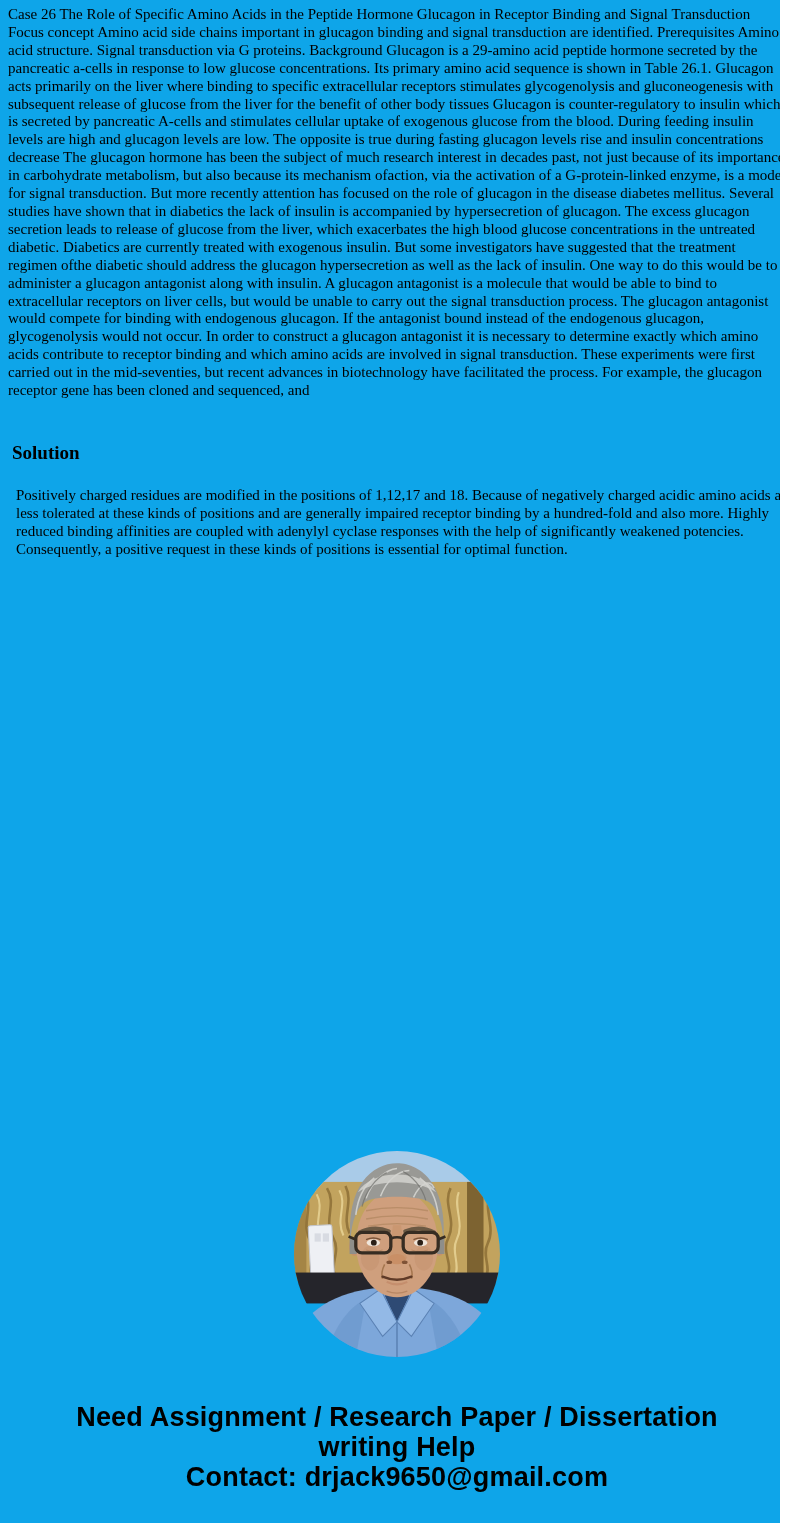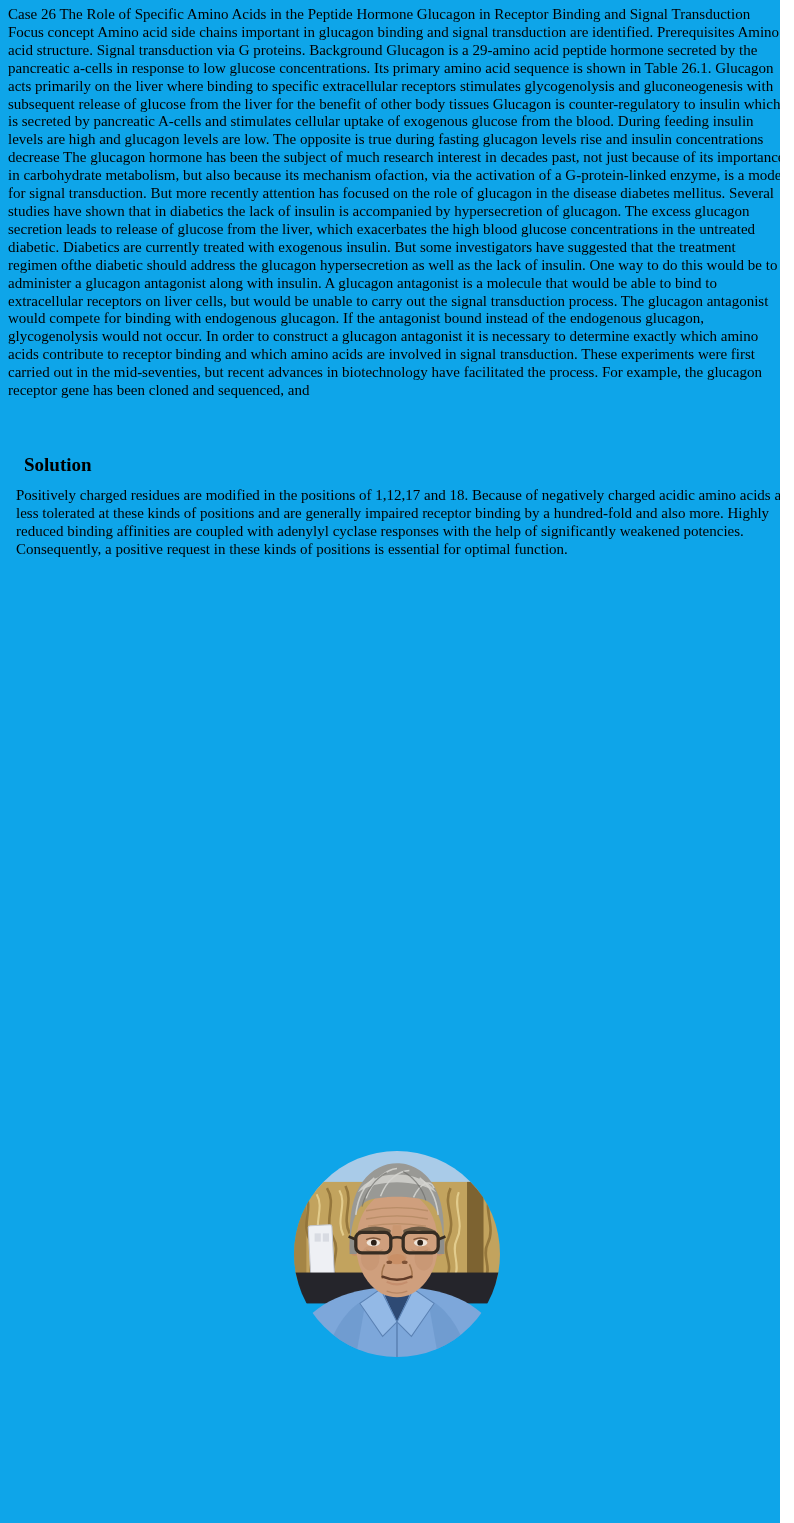--- a/index.html
+++ b/index.html
@@ -20,21 +20,21 @@
     margin: 0;
     font-size: 15px;
     line-height: 17.9px;
     text-align: left;
     color: #000000;
   }
   .solution-heading {
     position: absolute;
     top: 438px;
     left: 8px;
-    margin: 16px;
+    margin: 4px;
     font-size: 19px;
     font-weight: bold;
     font-family: "Liberation Serif", serif;
     color: #000000;
   }
   .solution-text {
     position: absolute;
     top: 478px;
     left: 8px;
     width: 778px;
@@ -192,14 +192,21 @@
       <g stroke="#362c22" fill="none">
         <rect x="60" y="79" width="34" height="20" rx="6" stroke-width="3.2"></rect>
         <rect x="106" y="79" width="34" height="20" rx="6" stroke-width="3.2"></rect>
         <path d="M94,85 Q100,82.5 106,85" stroke-width="2.6"></path>
         <path d="M60,86 L53,83" stroke-width="2.6"></path>
         <path d="M140,86 L147,83" stroke-width="2.6"></path>
       </g>
     </svg>
   </div>
 
+  <div class="promo">
+    <div class="promo-heading">
+      <div>Need Assignment / Research Paper / Dissertation</div>
+      <div>writing Help</div>
+    </div>
+    <div class="promo-contact">Contact: drjack9650@gmail.com</div>
+  </div>
 
 </div>
 
 </body></html>

